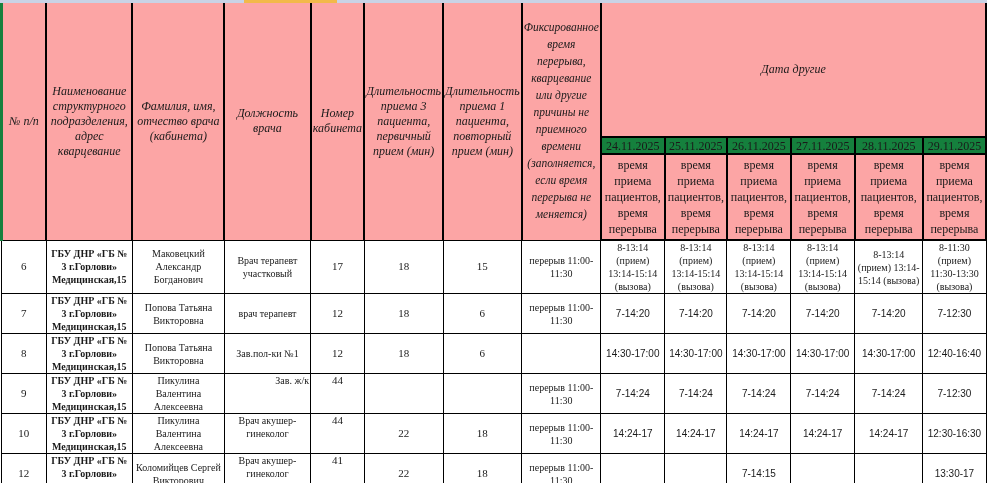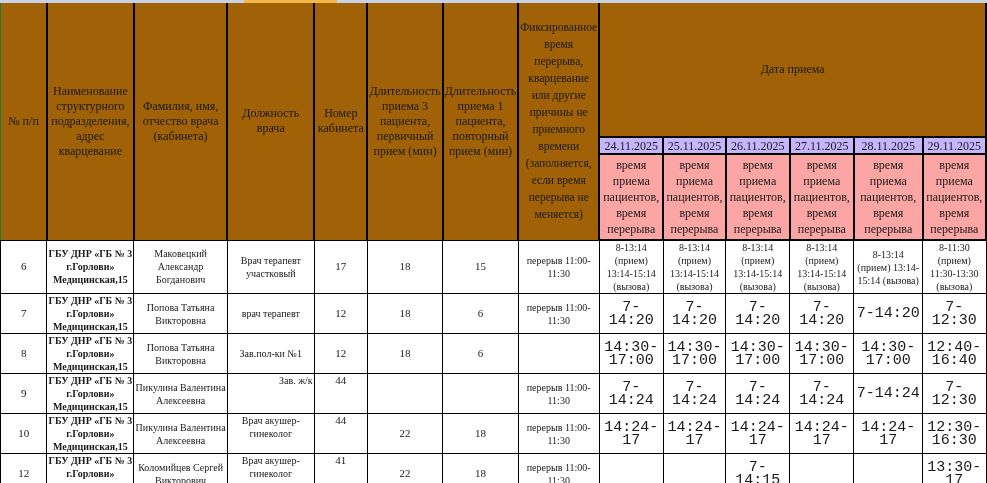--- a/index.html
+++ b/index.html
@@ -2,27 +2,27 @@
 <html><head>
 <meta charset="utf-8">
 <style>
   html, body { margin: 0; padding: 0; background: #ffffff; }
   body { width: 987px; height: 483px; overflow: hidden; position: relative;
          font-family: "Liberation Serif", "DejaVu Serif", serif; color: #1a1a1a; }
   .topstrip { position: absolute; left: 0; top: 0; width: 987px; height: 3px; background: #c9d3e6; }
   .topstrip .sel { position: absolute; left: 244px; top: 0; width: 93px; height: 3px; background: #f2b94a; }
   table.sheet { position: absolute; left: 0; top: 3px; border-collapse: collapse; table-layout: fixed; }
   table.sheet td { padding: 0 1px; text-align: center; vertical-align: middle; overflow: hidden; line-height: 15px; }
-  .hdr { background: #a16207; font-size: 12px; border-left: 2px solid #000; border-right: 2px solid #000; border-bottom: 1px solid #000; }
-  .hdr.first { border-left: 1px solid #15803d; }
-  .date { background: #c4b5fd; font-size: 12px; border: 2px solid #000; line-height: 14px !important; }
+  .hdr { background: #fca5a5; font-size: 12px; border-left: 2px solid #000; border-right: 2px solid #000; border-bottom: 1px solid #000; font-style: italic; }
+  .hdr.first { border-left: 3px solid #15803d; }
+  .date { background: #15803d; font-size: 12px; border: 2px solid #000; line-height: 14px !important; }
   .sub { background: #fca5a5; font-size: 12px; border-left: 2px solid #000; border-right: 2px solid #000; border-bottom: 2px solid #000; line-height: 16px !important; }
   .cell { background: #ffffff; font-size: 10px; border: 1px solid #000; line-height: 13px !important; }
   .cell.num { font-size: 11px; }
-  .cell.time { font-family: Liberation Mono, monospace; font-size: 15px; }
+  .cell.time { font-family: Liberation Sans, sans-serif; font-size: 10px; }
   .cell.top { vertical-align: top; }
   .cell.left { text-align: right; }
   .cell.dbl { border-bottom: 3px double #000; }
   .addr { line-height: 14px; font-weight: bold; }
 </style>
 </head>
 <body>
 
 <div class="topstrip">
     <div class="sel"></div>
@@ -48,21 +48,21 @@
   <tbody>
     <tr style="height:134px">
       <td class="hdr first" rowspan="3">№ п/п</td>
       <td class="hdr" rowspan="3">Наименование структурного подразделения, адрес кварцевание</td>
       <td class="hdr" rowspan="3">Фамилия, имя, отчество врача (кабинета)</td>
       <td class="hdr" rowspan="3">Должность врача</td>
       <td class="hdr" rowspan="3">Номер кабинета</td>
       <td class="hdr" rowspan="3">Длительность приема 3 пациента, первичный прием (мин)</td>
       <td class="hdr" rowspan="3">Длительность приема 1 пациента, повторный прием (мин)</td>
       <td class="hdr" rowspan="3" style="font-size:11.5px;line-height:17px;">Фиксированное время перерыва, кварцевание или другие причины не приемного времени (заполняется, если время перерыва не меняется)</td>
-      <td class="hdr" colspan="6">Дата приема</td>
+      <td class="hdr" colspan="6">Дата другие</td>
     </tr>
     <tr style="height:17px">
       <td class="date">24.11.2025</td>
       <td class="date">25.11.2025</td>
       <td class="date">26.11.2025</td>
       <td class="date">27.11.2025</td>
       <td class="date">28.11.2025</td>
       <td class="date">29.11.2025</td>
     </tr>
     <tr style="height:86px">

